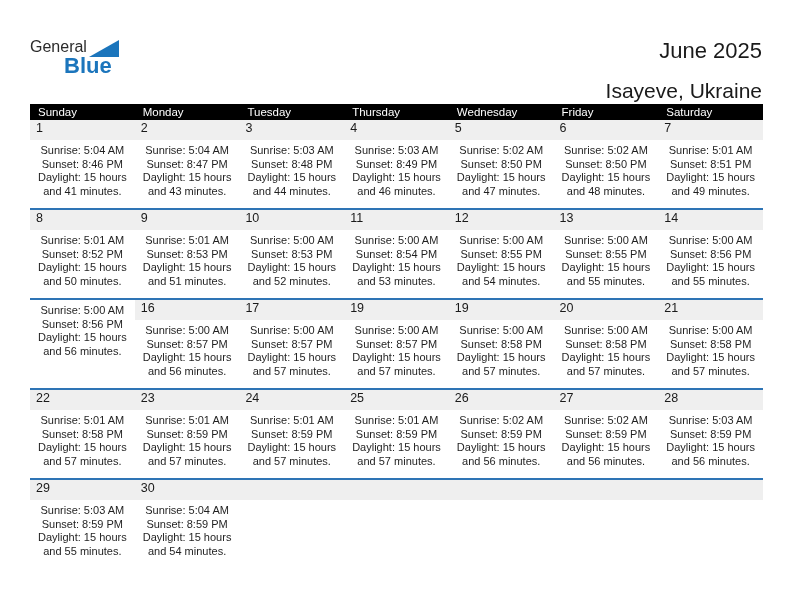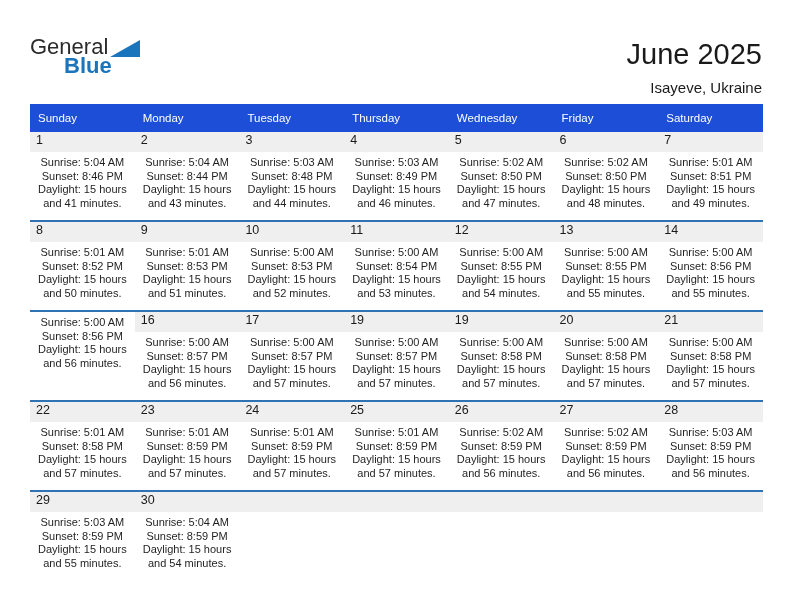--- a/index.html
+++ b/index.html
@@ -9,66 +9,66 @@
     height: 612px;
     background: #ffffff;
     font-family: "Liberation Sans", sans-serif;
     overflow: hidden;
   }
 
   
   .logo { position: absolute; left: 30px; top: 36px; }
   .logo-top { display: flex; align-items: flex-end; }
   .logo-general {
-    font-size: 22px;
+    font-size: 16px;
     color: #2b2b2b;
     letter-spacing: 0px;
     line-height: 22px;
   }
   .logo-triangle { width: 30px; height: 17px; margin-left: 2px; margin-bottom: 1px; }
   .logo-triangle polygon { fill: #1b75bc; }
   .logo-blue {
     font-size: 22px;
     color: #1b75bc;
     line-height: 20px;
     margin-left: 34px;
     margin-top: -2px;
     font-weight: bold;
   }
 
   
   .title {
     position: absolute;
     top: 38px;
     right: 30px;
-    font-size: 29px;
+    font-size: 22px;
     color: #1a1a1a;
     text-align: left;
   }
   .subtitle {
     position: absolute;
     top: 79px;
     right: 30px;
-    font-size: 15px;
+    font-size: 21px;
     color: #1a1a1a;
     text-align: right;
   }
 
   
   .calendar {
     position: absolute;
     left: 30px;
     top: 104px;
     width: 733px;
   }
   .weekday-row {
     display: grid;
     grid-template-columns: repeat(7, 1fr);
-    background: #1d4ed8;
-    height: 28px;
+    background: #000000;
+    height: 16px;
     align-items: center;
   }
   .weekday-cell {
     color: #ffffff;
     font-size: 11.5px;
     padding-left: 8px;
     white-space: nowrap;
     overflow: hidden;
   }
   .week-row {
@@ -133,21 +133,21 @@
               <div class="day-line">Sunrise: 5:04 AM</div>
               <div class="day-line">Sunset: 8:46 PM</div>
               <div class="day-line">Daylight: 15 hours</div>
               <div class="day-line">and 41 minutes.</div>
             </div>
           </div>
           <div class="day-cell">
             <div class="day-num-band">2</div>
             <div class="day-body">
               <div class="day-line">Sunrise: 5:04 AM</div>
-              <div class="day-line">Sunset: 8:44 PM</div>
+              <div class="day-line">Sunset: 8:47 PM</div>
               <div class="day-line">Daylight: 15 hours</div>
               <div class="day-line">and 43 minutes.</div>
             </div>
           </div>
           <div class="day-cell">
             <div class="day-num-band">3</div>
             <div class="day-body">
               <div class="day-line">Sunrise: 5:03 AM</div>
               <div class="day-line">Sunset: 8:48 PM</div>
               <div class="day-line">Daylight: 15 hours</div>

